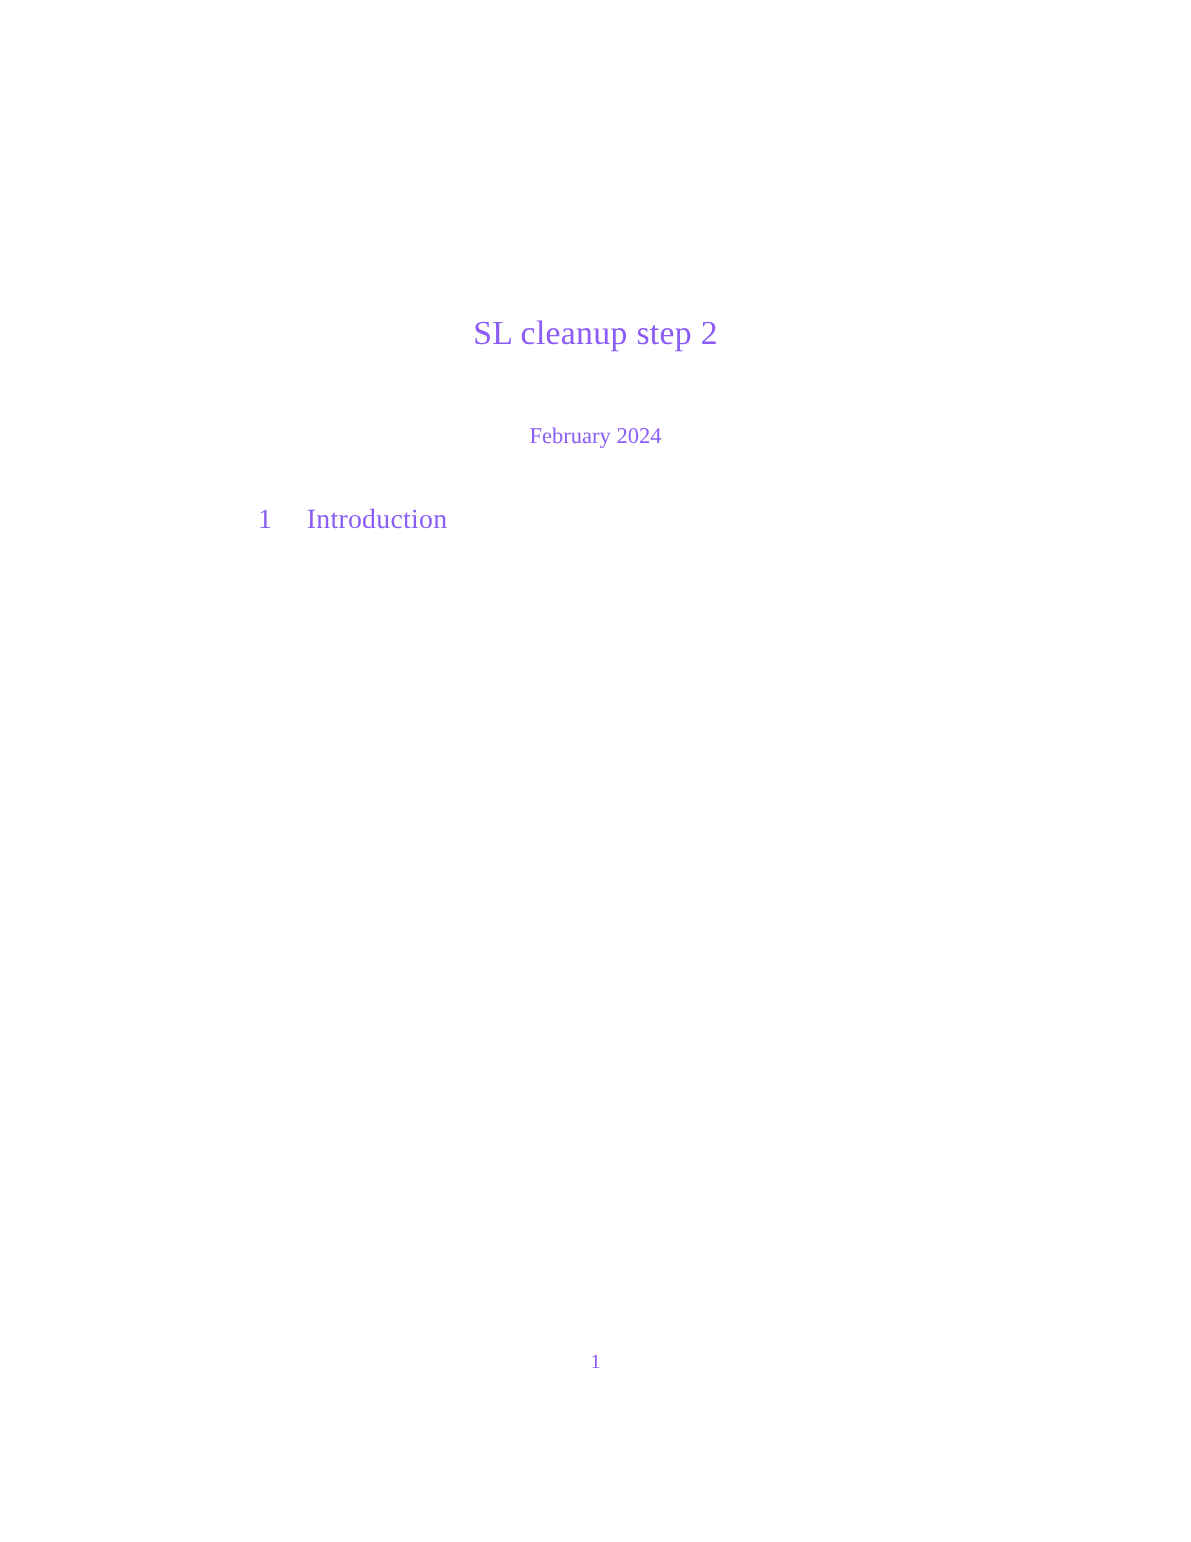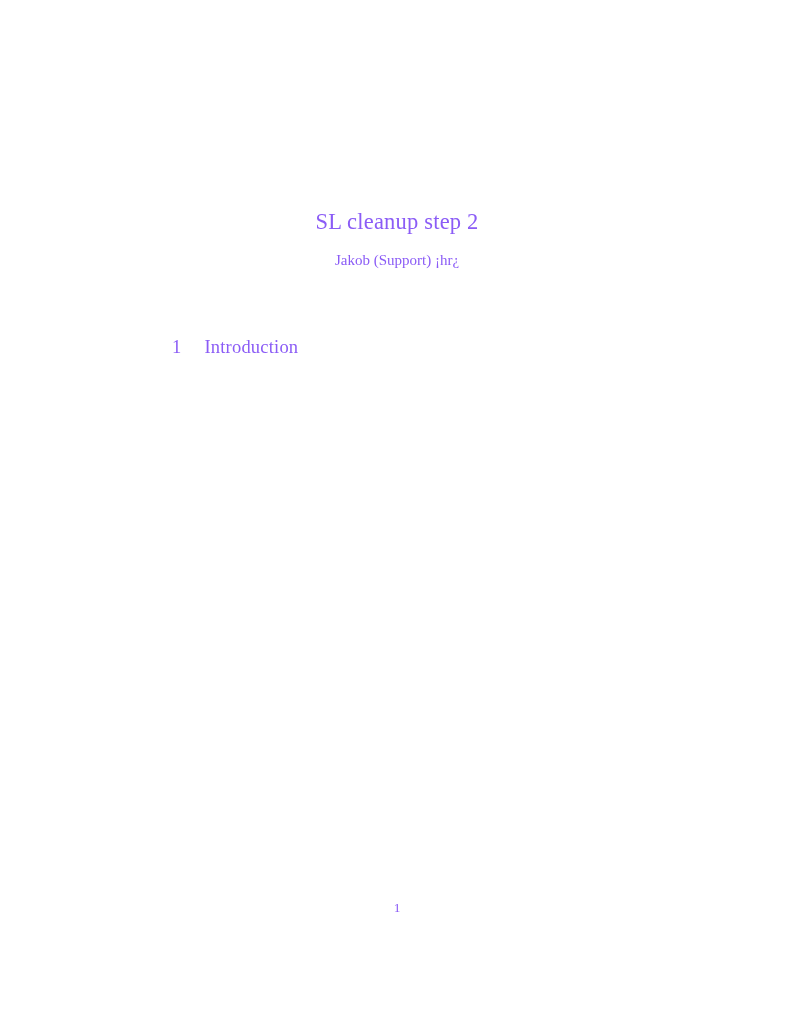--- a/index.html
+++ b/index.html
@@ -70,22 +70,22 @@
     line-height: 1.15;
   }
 </style>
 </head>
 <body>
 
 <div class="doc-page">
 
   <h1 class="doc-title">SL cleanup step 2</h1>
 
-  <div class="doc-author">Jakob (Support) ¡hr¿</div>
 
+  <div class="doc-date">February 2024</div>
 
   <h2 class="section-heading">
     <span class="section-number">1</span><span class="section-title">Introduction</span>
   </h2>
 
   <div class="page-number">1</div>
 
 </div>
 
 </body></html>

